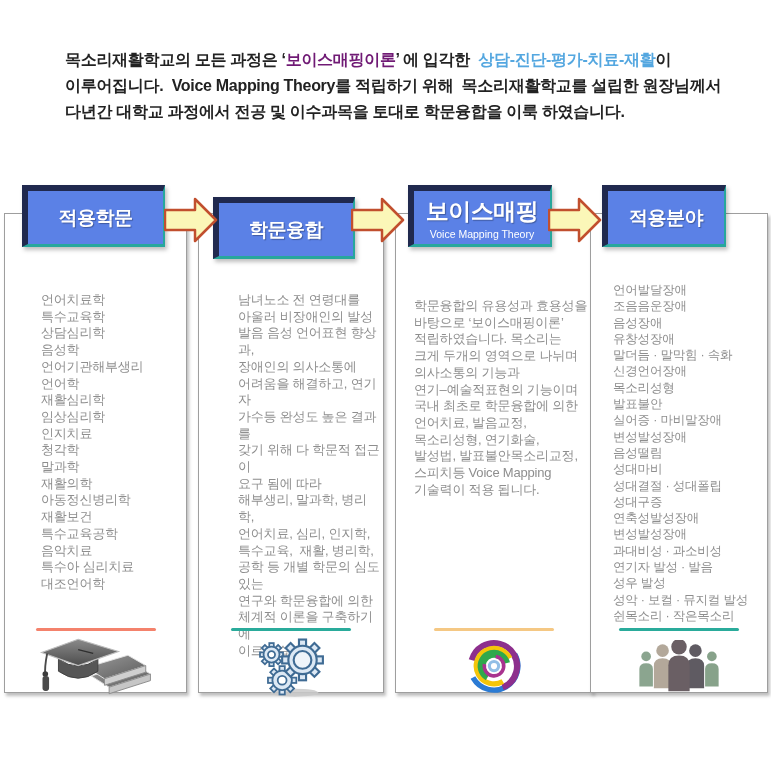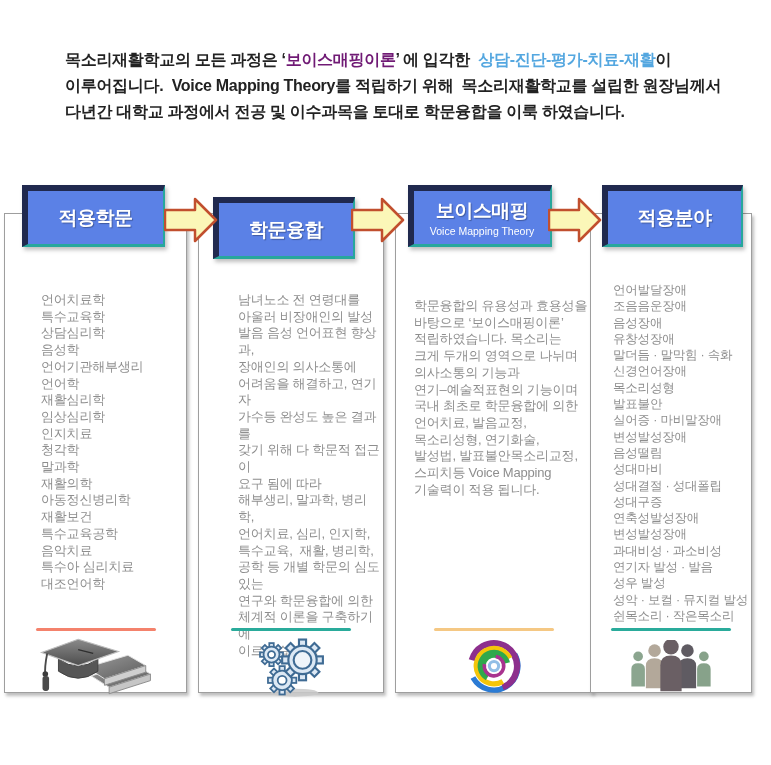--- a/index.html
+++ b/index.html
@@ -18,36 +18,36 @@
   
   .card{
     position:absolute;top:213px;height:480px;background:#fff;
     border:1px solid #9e9e9e;box-sizing:border-box;
     box-shadow:2px 3px 3px rgba(110,110,110,.45);
     z-index:1;
   }
   .card1{left:4px;width:183px;}
   .card2{left:198px;width:186px;}
   .card3{left:395px;width:198px;}
-  .card4{left:590px;width:162px;}
+  .card4{left:590px;width:178px;}
   
   .hbox{
     position:absolute;top:185px;height:62px;box-sizing:border-box;z-index:2;
     background:#5b81e6;
     border-top:6px solid #20294e;border-left:6px solid #20294e;
     border-bottom:3px solid #27a79c;border-right:2px solid #27a79c;
     display:flex;flex-direction:column;align-items:center;justify-content:center;
     color:#fff;box-shadow:2px 3px 4px rgba(0,0,0,.25);
   }
   .h1{left:22px;width:143px;}
   .h2{left:213px;width:142px;}
   .h3{left:408px;width:144px;}
-  .h4{left:602px;width:141px;}
+  .h4{left:602px;width:124px;}
   .hbox .htitle{font-size:19px;font-weight:700;letter-spacing:-0.5px;text-shadow:1px 1px 1px rgba(0,0,0,.3);}
-  .h3 .htitle{font-size:19px;}
+  .h3 .htitle{font-size:23px;}
   .hbox .hsub{font-size:10.5px;font-weight:400;margin-top:1px;}
   .hbox .hsub:empty{display:none;}
   
   .arrow{position:absolute;top:197px;width:54px;height:46px;z-index:3;}
   .a1{left:164px;} .a2{left:351px;} .a3{left:548px;}
   
   .clist,.cbody{position:absolute;color:#8e8e8e;letter-spacing:-0.2px;}
   .list1{left:36px;top:78px;font-size:13px;line-height:16.7px;}
   .body2{left:17px;top:78px;font-size:13px;line-height:16.7px;margin-left:22px;}
   .body3{left:18px;top:84px;font-size:13px;line-height:16.7px;}

